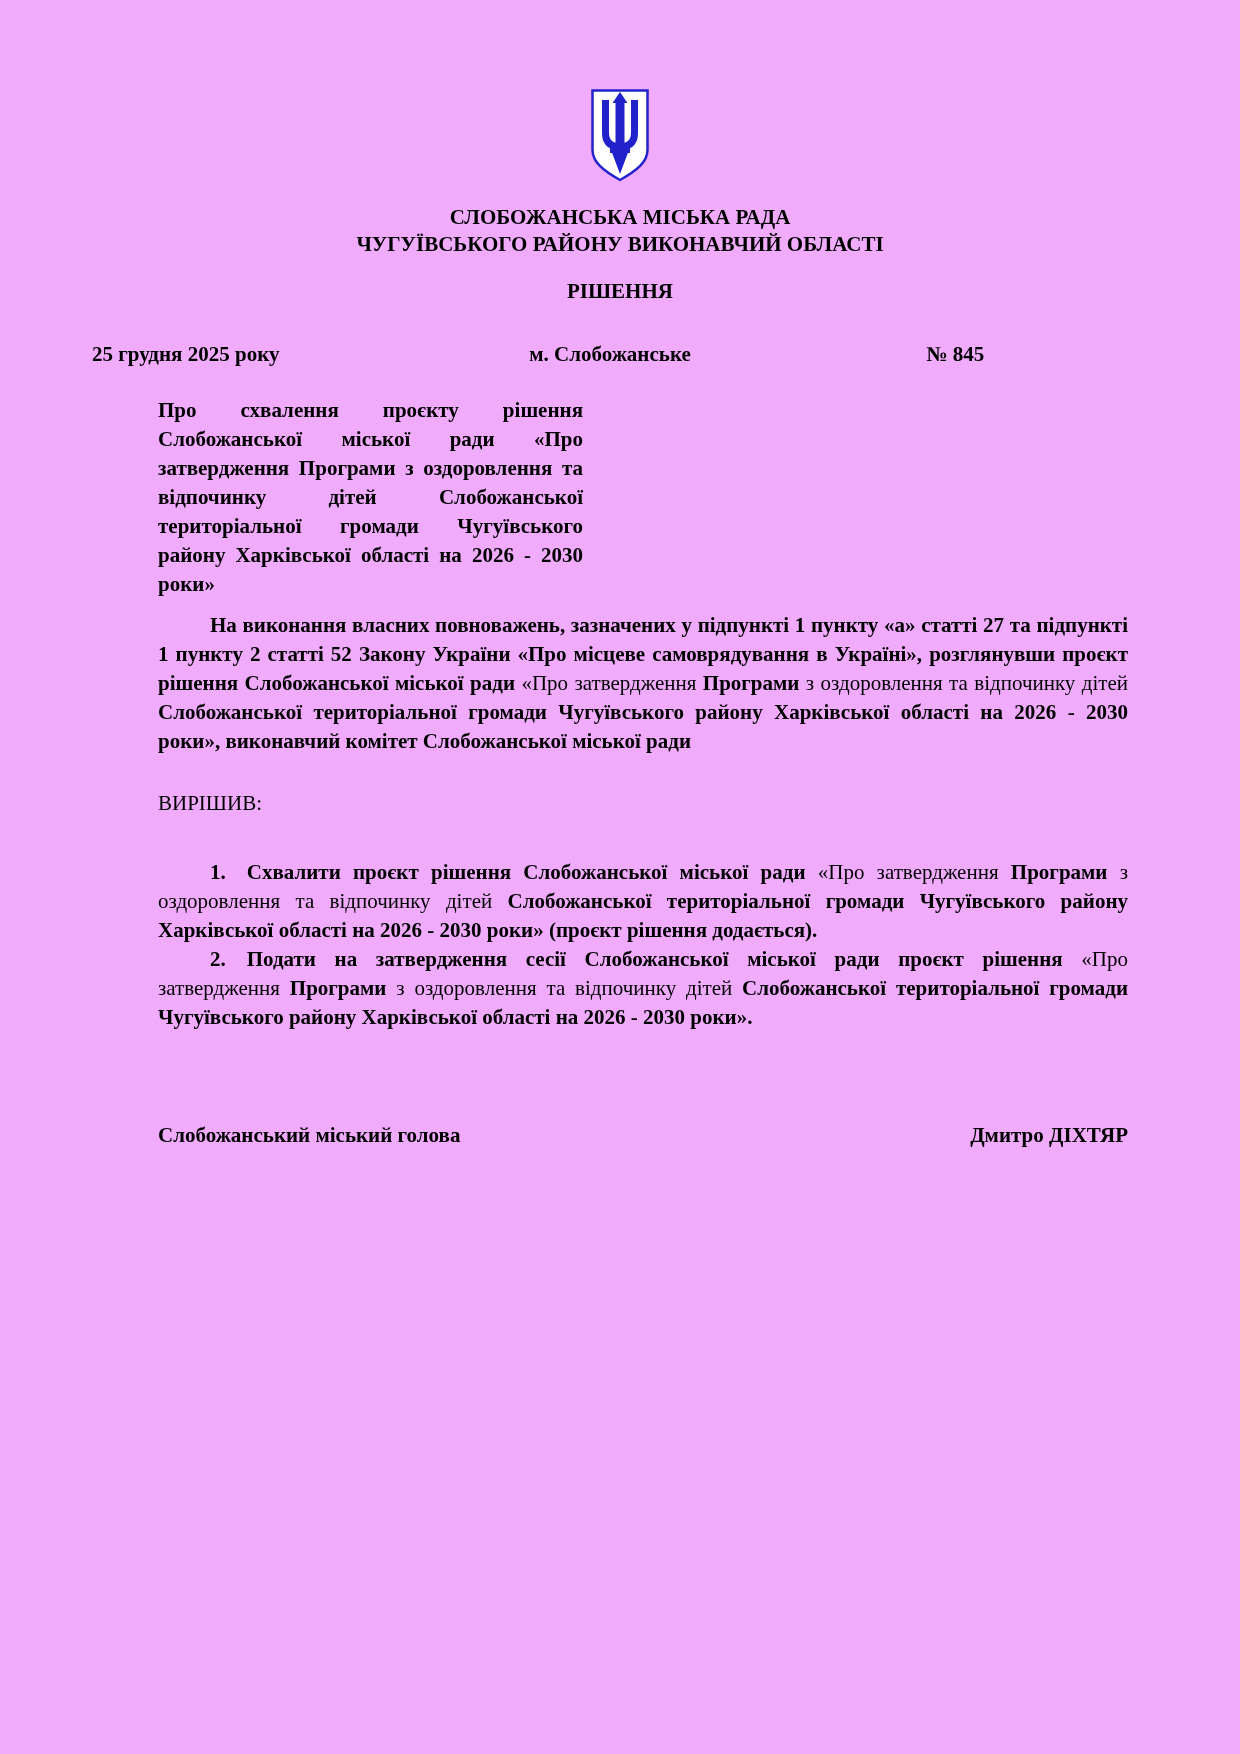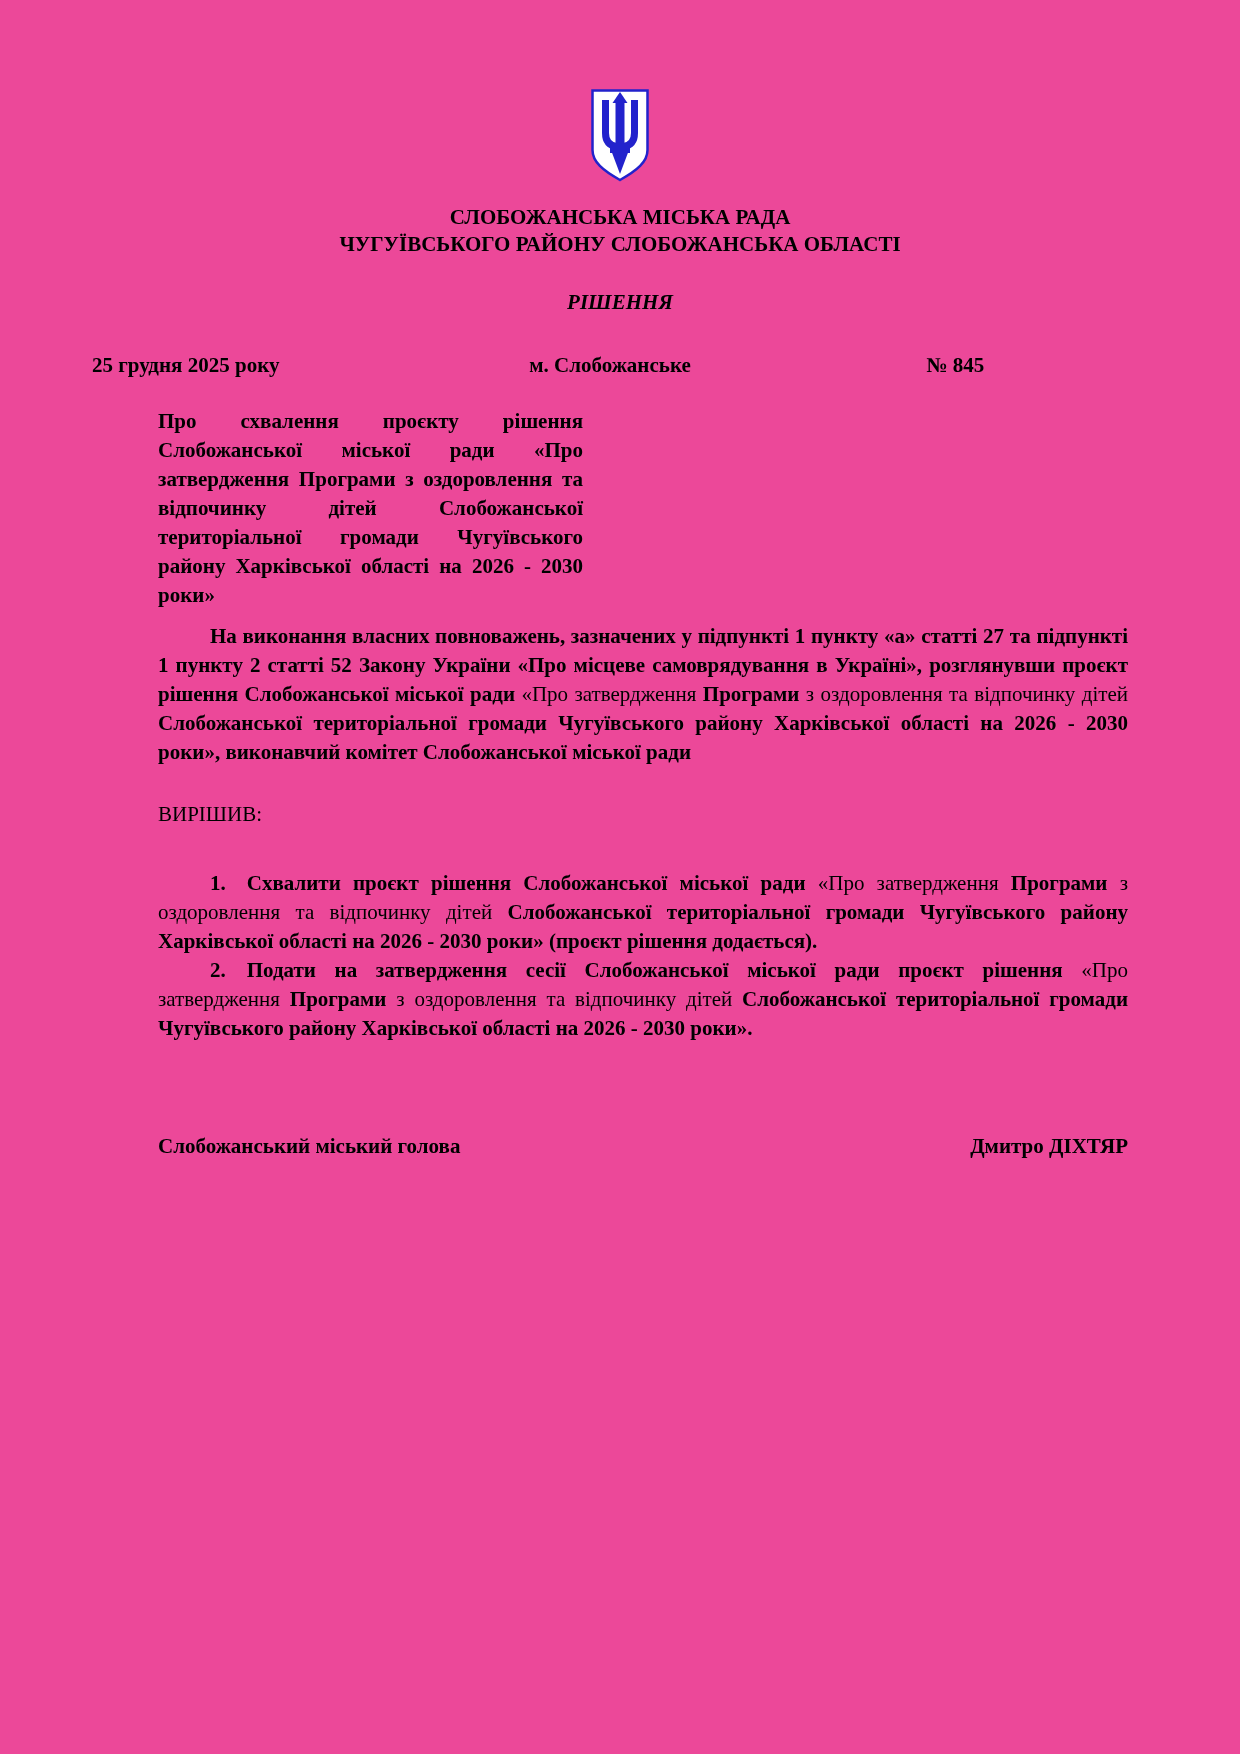--- a/index.html
+++ b/index.html
@@ -1,29 +1,29 @@
 <!DOCTYPE html>
 <html lang="uk"><head>
 <meta charset="utf-8">
 <style>
   html, body { margin: 0; padding: 0; background: #ffffff; }
   .page {
     width: 1240px;
     height: 1754px;
-    background: #ec4899;
+    background: #f0abfc;
     color: #000000;
     font-family: "Liberation Serif", "DejaVu Serif", serif;
     font-size: 21px;
     position: relative;
     overflow: hidden;
   }
   .emblem-wrap { display: flex; justify-content: center; padding-top: 88px; }
   .org { text-align: center; font-weight: bold; line-height: 27px; margin-top: 20px; }
   .org div { white-space: nowrap; }
-  .doc-type { text-align: center; font-weight: bold; margin-top: 31px; line-height: 27px; font-style: italic; }
+  .doc-type { text-align: center; font-weight: bold; margin-top: 20px; line-height: 27px; }
   .meta { display: flex; align-items: baseline; font-weight: bold; margin: 36px 112px 0 92px; line-height: 27px; }
   .meta .m-date  { flex: 1; text-align: left; }
   .meta .m-place { flex: 1; text-align: center; }
   .meta .m-num   { flex: 1; text-align: center; }
   .subject {
     margin: 28px 0 12px 158px;
     width: 425px;
     font-weight: bold;
     text-align: justify;
     line-height: 29px;
@@ -64,21 +64,21 @@
         <rect x="26.5" y="12" width="9" height="54"></rect>
         <polygon points="31,4 38.5,15 23.5,15"></polygon>
         <rect x="21" y="58" width="20" height="7"></rect>
         <polygon points="31,86 22,62 40,62"></polygon>
       </g>
     </svg>
   </div>
 
   <div class="org">
     <div>СЛОБОЖАНСЬКА МІСЬКА РАДА</div>
-    <div>ЧУГУЇВСЬКОГО РАЙОНУ СЛОБОЖАНСЬКА ОБЛАСТІ</div>
+    <div>ЧУГУЇВСЬКОГО РАЙОНУ ВИКОНАВЧИЙ ОБЛАСТІ</div>
   </div>
 
   <div class="doc-type">РІШЕННЯ</div>
 
   <div class="meta">
     <div class="m-date">25 грудня 2025 року</div>
     <div class="m-place">м. Слобожанське</div>
     <div class="m-num">№ 845</div>
   </div>
 

